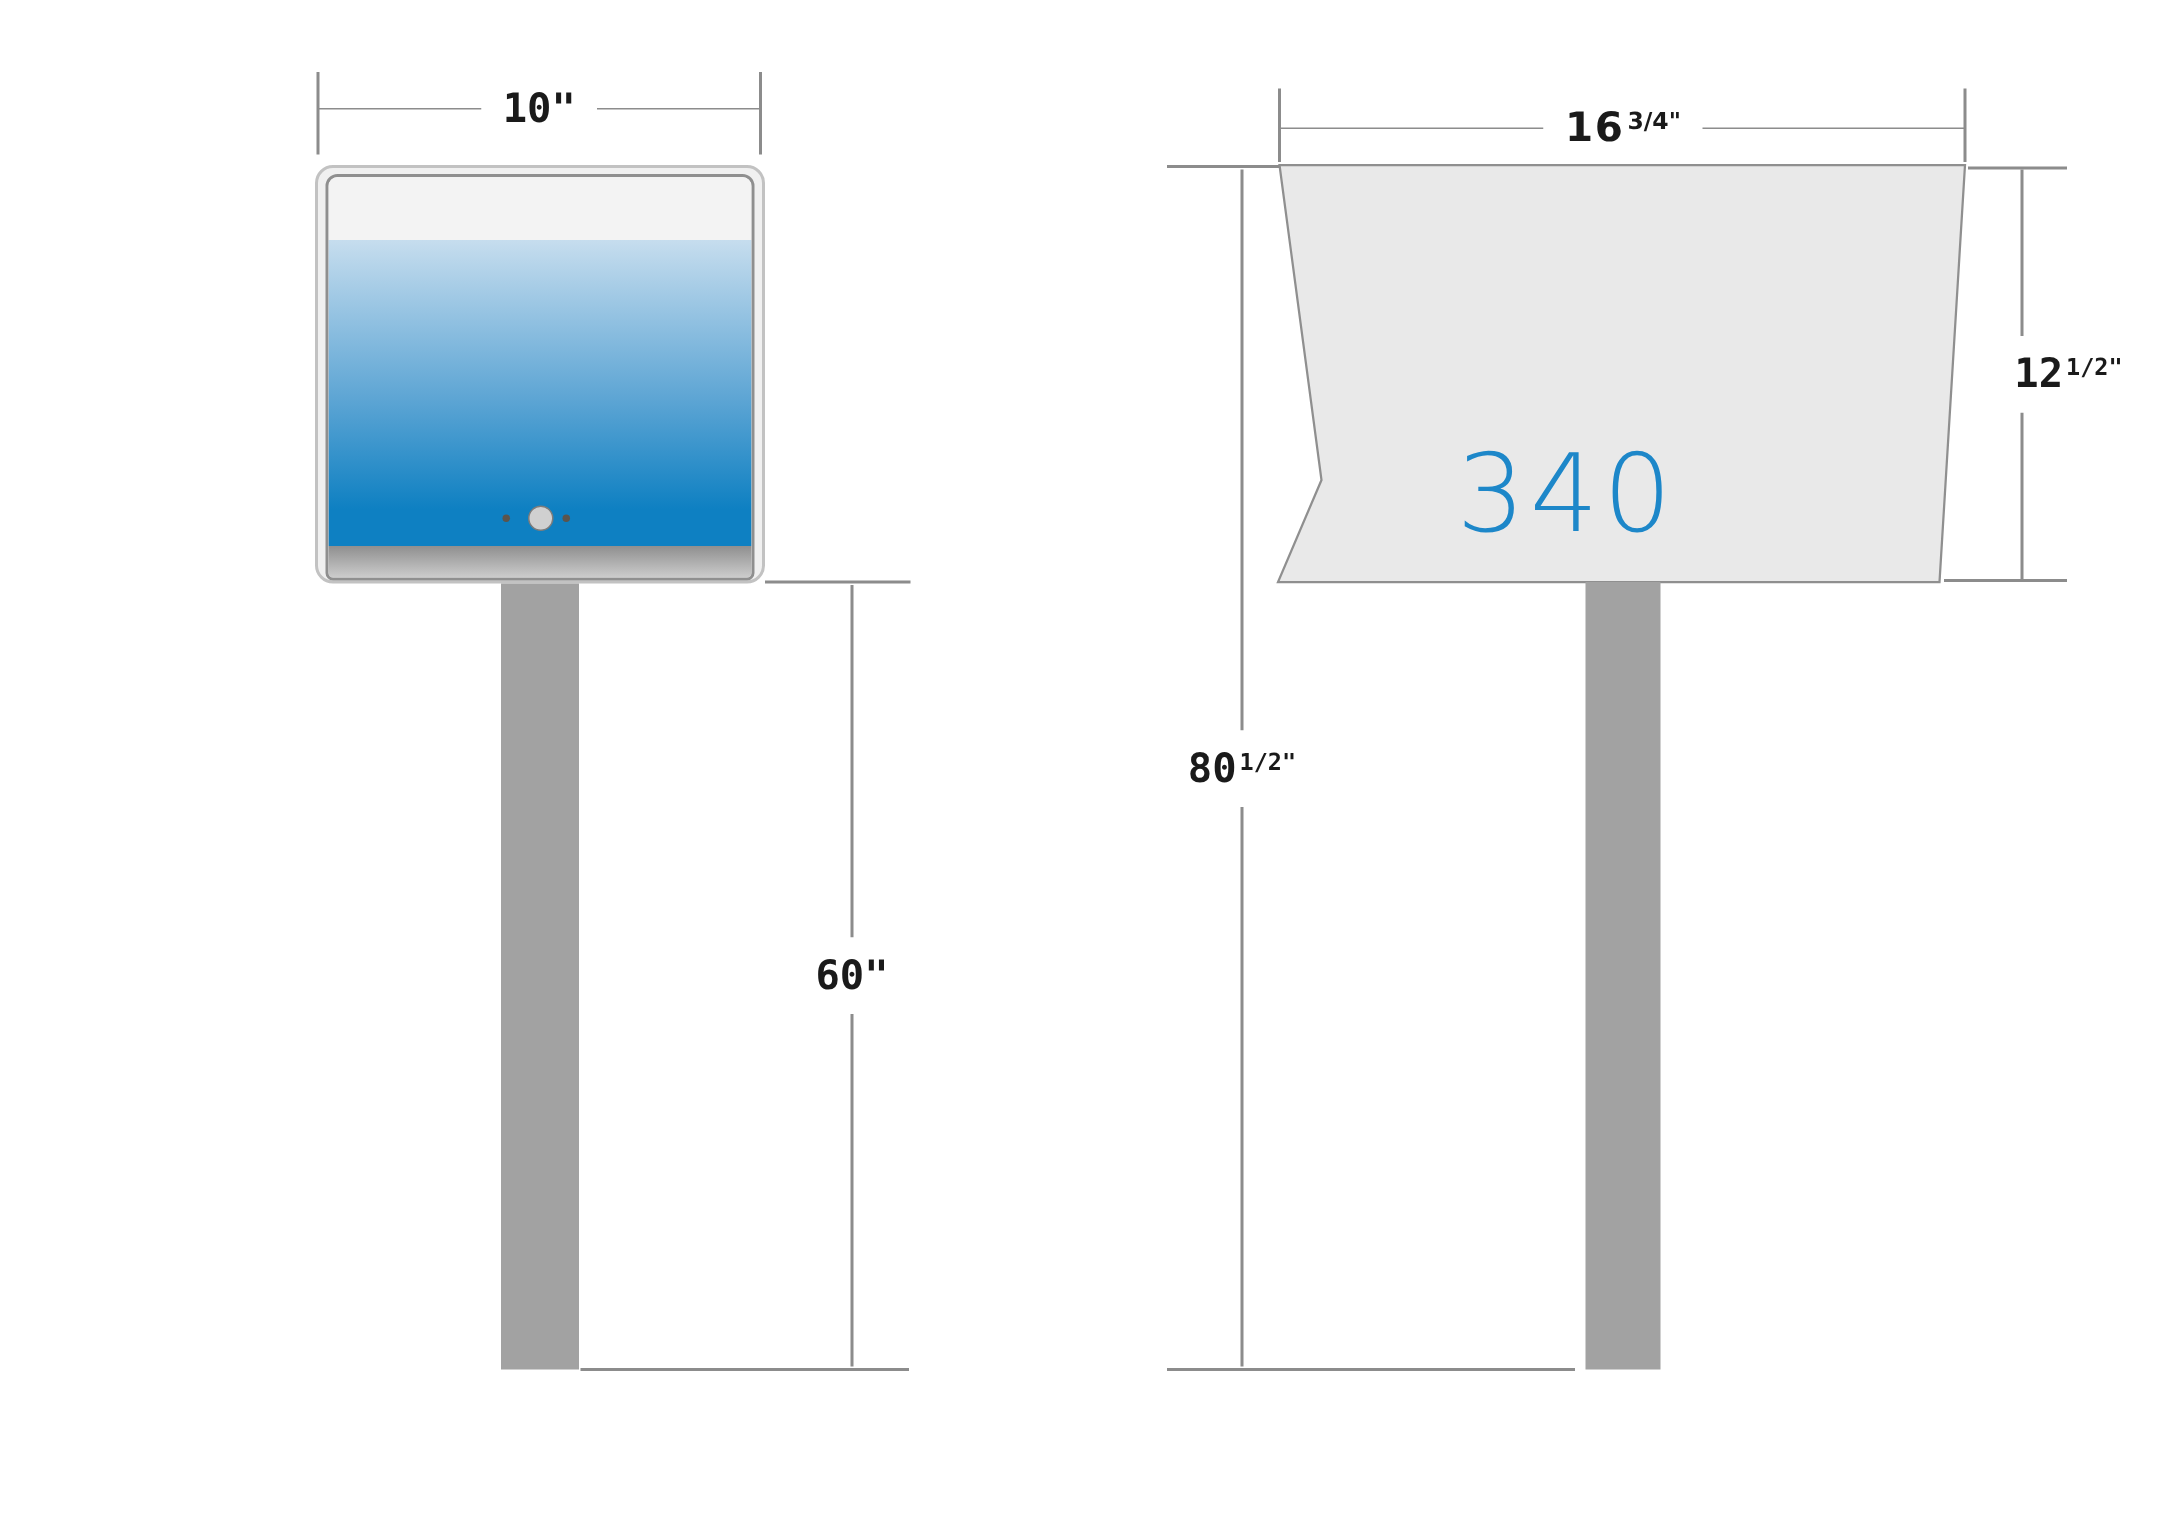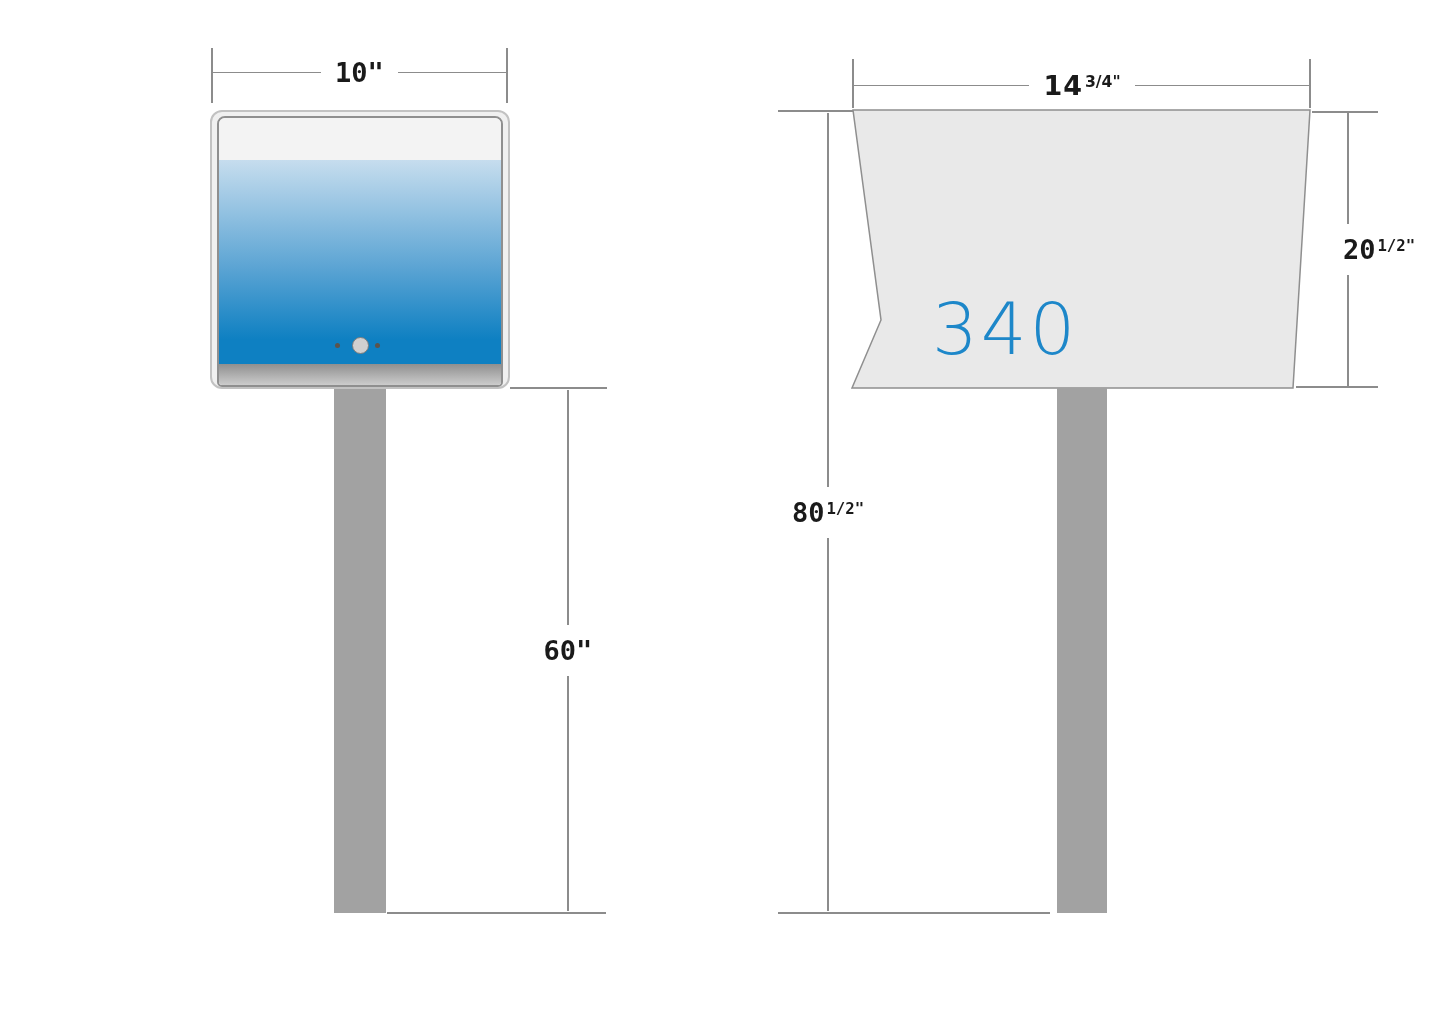--- a/index.html
+++ b/index.html
@@ -105,21 +105,21 @@
   }
   .rivet.left{left:calc(50% - 25px);}
   .rivet.right{left:calc(50% + 15px);}
   
   .post{position:absolute;background:var(--post-fill);}
   .post.front{left:334px;top:389px;width:52px;height:524px;}
   .post.side{left:1057px;top:388px;width:50px;height:525px;}
   
   .mailbox-side-svg{position:absolute;left:845px;top:108px;width:470px;height:282px;}
   .house-number{
-    position:absolute;left:932px;top:299px;
+    position:absolute;left:971px;top:299px;
     font-family:"DejaVu Sans", sans-serif;
     font-weight:200;
     font-size:72px;line-height:60px;
     letter-spacing:3px;
     color:var(--house-number);
   }
   
   #front-width-dim{left:212px;top:59px;width:295px;height:27px;}
   #front-height-dim{left:523px;top:390px;width:90px;height:521px;}
   #side-width-dim{left:854px;top:72px;width:456px;height:27px;}
@@ -164,36 +164,36 @@
       <div class="seg"></div>
     </div>
   </div>
 
   <div>
 
     <div class="ext-v" style="left:852px;top:59px;height:49px;"></div>
     <div class="ext-v" style="left:1309px;top:59px;height:49px;"></div>
     <div class="dim-h" id="side-width-dim">
       <div class="seg"></div>
-      <span class="dim-label sans"><span>14</span><span class="sup">3/4"</span></span>
+      <span class="dim-label sans"><span>16</span><span class="sup">3/4"</span></span>
       <div class="seg"></div>
     </div>
 
     <svg class="mailbox-side-svg" viewBox="0 0 470 282">
       <polygon points="8,2 465,2 448,280 7,280 36,212" fill="var(--side-box-fill)" stroke="var(--side-box-stroke)" stroke-width="1.5"></polygon>
     </svg>
     <div class="house-number">340</div>
 
     <div class="post side"></div>
 
     <div class="ext-h" style="left:1312px;top:111px;width:66px;"></div>
     <div class="ext-h" style="left:1296px;top:386px;width:82px;"></div>
     <div class="dim-v" id="side-depth-dim">
       <div class="seg"></div>
-      <span class="dim-label"><span>20</span><span class="sup">1/2"</span></span>
+      <span class="dim-label"><span>12</span><span class="sup">1/2"</span></span>
       <div class="seg"></div>
     </div>
 
     <div class="ext-h" style="left:778px;top:110px;width:75px;"></div>
     <div class="ext-h" style="left:778px;top:912px;width:272px;"></div>
     <div class="dim-v" id="side-total-height-dim">
       <div class="seg"></div>
       <span class="dim-label"><span>80</span><span class="sup">1/2"</span></span>
       <div class="seg"></div>
     </div>

